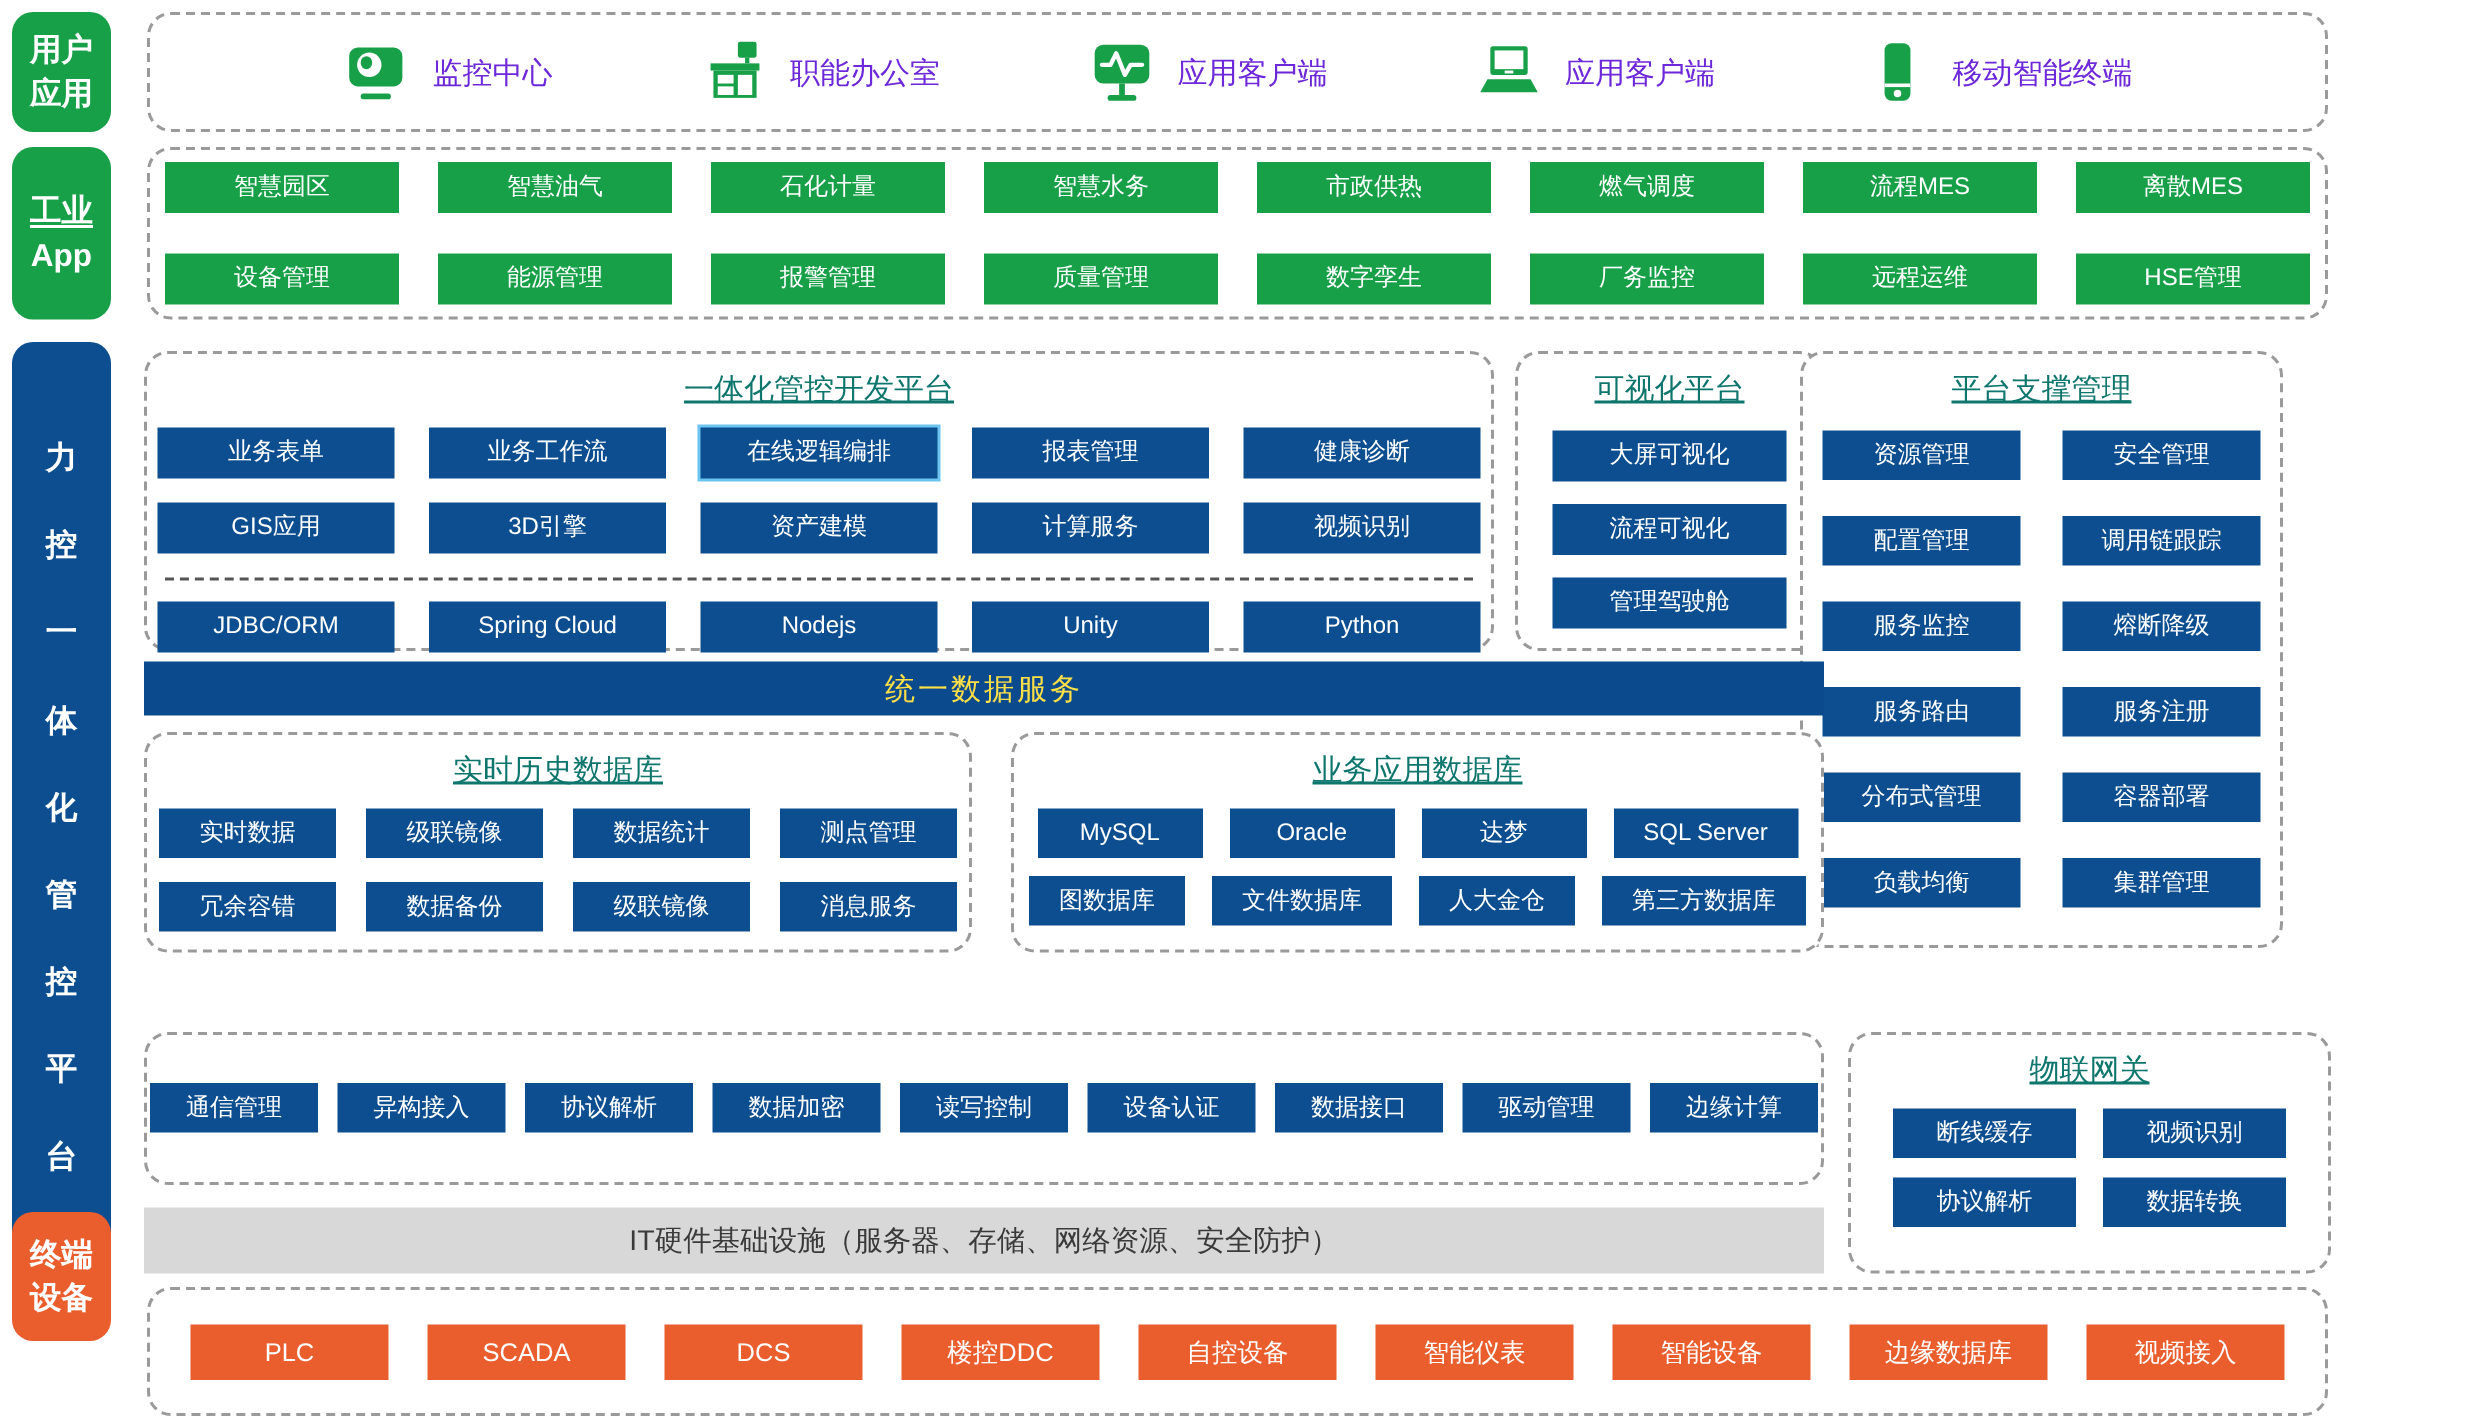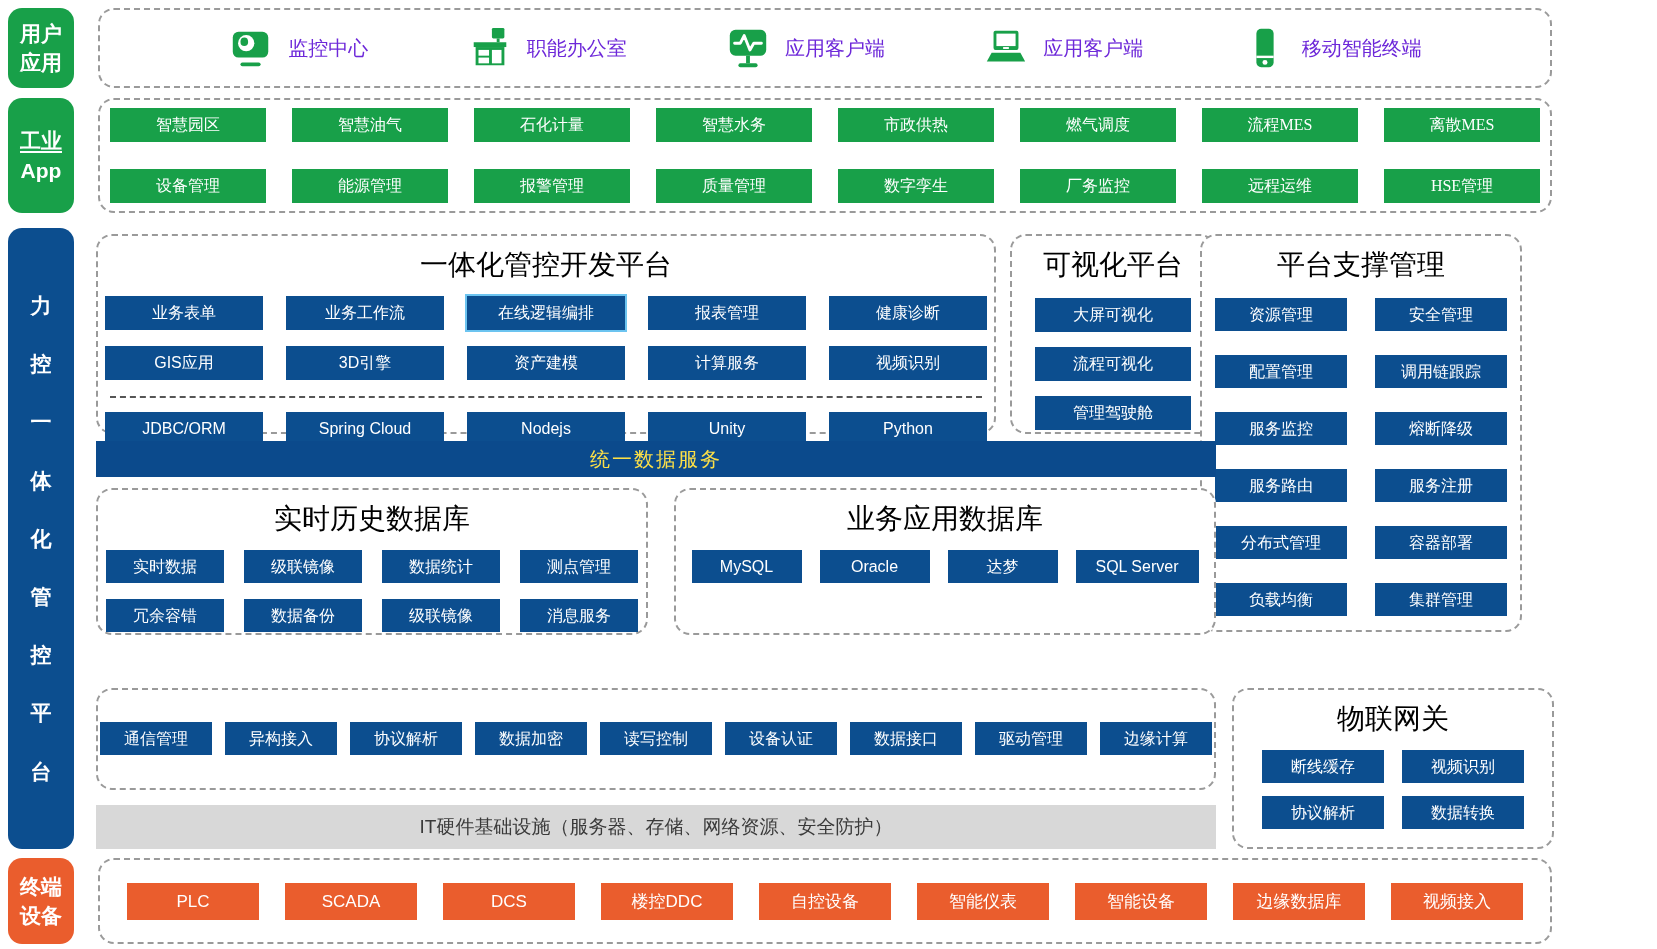--- a/index.html
+++ b/index.html
@@ -21,37 +21,37 @@
     display:flex; flex-direction:column; align-items:center; justify-content:center;
     text-align:center;
   }
   .green-bg  { background:#18A049; }
   .blue-bg   { background:#0C4E8F; }
   .orange-bg { background:#EA5D2D; }
   .ul { text-decoration:underline; text-underline-offset:3px; }
 
   
   .dashed-box { position:absolute; border:2px dashed #9A9A9A; border-radius:16px; background:#fff; }
-  .panel-title { text-align:center; font-size:28px; color:#000000; padding-top:10px; }
+  .panel-title { text-align:center; font-size:20px; color:#0f766e; padding-top:10px;text-decoration:underline; }
 
   
   .pill {
     background:#0C4E8F; color:#fff; font-size:16px;
     height:34px; line-height:34px; text-align:center;
     white-space:nowrap; overflow:hidden;
   }
   .pill.green { background:#18A049; height:34px; }
   .pill.term  { background:#EA5D2D; width:132px; height:37px; line-height:37px; font-size:17px; }
   .pill.auto  { padding:0 20px; height:33px; line-height:33px; }
   .pill.io    { width:112px; height:33px; line-height:33px; }
   .pill.small { height:33px; line-height:33px; }
   .hl { box-shadow:0 0 0 2px #6CC4F0; }
 
   
-  .grid8 { display:grid; grid-template-columns:repeat(8,156px); gap:27px 26px; justify-content:center; align-content:center; height:100%;font-family:Liberation Serif, serif; }
+  .grid8 { display:grid; grid-template-columns:repeat(8,156px); gap:27px 26px; justify-content:center; align-content:center; height:100%; }
   .grid5 { display:grid; grid-template-columns:repeat(5,158px); gap:16px 23px; justify-content:center; margin-top:12px; }
   .grid2 { display:grid; grid-template-columns:repeat(2,132px); gap:24px 28px; justify-content:center; margin-top:14px; }
   .grid4 { display:grid; grid-template-columns:repeat(4,118px); gap:16px 20px; justify-content:center; margin-top:12px; }
   .gridiot { display:grid; grid-template-columns:repeat(2,122px); gap:13px 18px; justify-content:center; margin-top:12px; }
   .flexrow { display:flex; justify-content:center; gap:18px; margin-top:12px; }
   .iorow { display:flex; justify-content:center; gap:13px; margin-top:32px; }
   .termrow { display:flex; justify-content:center; align-items:center; gap:26px; height:100%; }
   .vstack { display:flex; flex-direction:column; align-items:center; gap:15px; margin-top:14px; }
   .vstack .pill { width:156px; }
   .dashsep { border-top:2px dashed #555; margin:16px 12px 0; height:0; }
@@ -261,20 +261,26 @@
   </div>
 
   <div class="dashed-box" style="left:674px;top:488px;width:542px;height:147px;">
     <div class="panel-title">业务应用数据库</div>
     <div class="flexrow">
         <div class="pill auto" style="min-width:110px;">MySQL</div>
         <div class="pill auto" style="min-width:110px;">Oracle</div>
         <div class="pill auto" style="min-width:110px;">达梦</div>
         <div class="pill auto" style="min-width:110px;">SQL Server</div>
       </div>
+    <div class="flexrow">
+        <div class="pill auto">图数据库</div>
+        <div class="pill auto">文件数据库</div>
+        <div class="pill auto">人大金仓</div>
+        <div class="pill auto">第三方数据库</div>
+      </div>
   </div>
 
   <div class="dashed-box" style="left:96px;top:688px;width:1120px;height:102px;">
     <div class="iorow">
         <div class="pill io">通信管理</div>
         <div class="pill io">异构接入</div>
         <div class="pill io">协议解析</div>
         <div class="pill io">数据加密</div>
         <div class="pill io">读写控制</div>
         <div class="pill io">设备认证</div>
@@ -289,21 +295,21 @@
     <div class="gridiot">
         <div class="pill small">断线缓存</div>
         <div class="pill small">视频识别</div>
         <div class="pill small">协议解析</div>
         <div class="pill small">数据转换</div>
       </div>
   </div>
 
   <div class="gray-bar" style="left:96px;top:805px;width:1120px;height:44px;">IT硬件基础设施（服务器、存储、网络资源、安全防护）</div>
 
-  <div class="side-label orange-bg" style="top:858px;height:86px;">
+  <div class="side-label orange-bg" style="top:808px;height:86px;">
     <span>终端</span>
     <span>设备</span>
   </div>
   <div class="dashed-box" style="left:98px;top:858px;width:1454px;height:86px;">
     <div class="termrow">
         <div class="pill term">PLC</div>
         <div class="pill term">SCADA</div>
         <div class="pill term">DCS</div>
         <div class="pill term">楼控DDC</div>
         <div class="pill term">自控设备</div>

